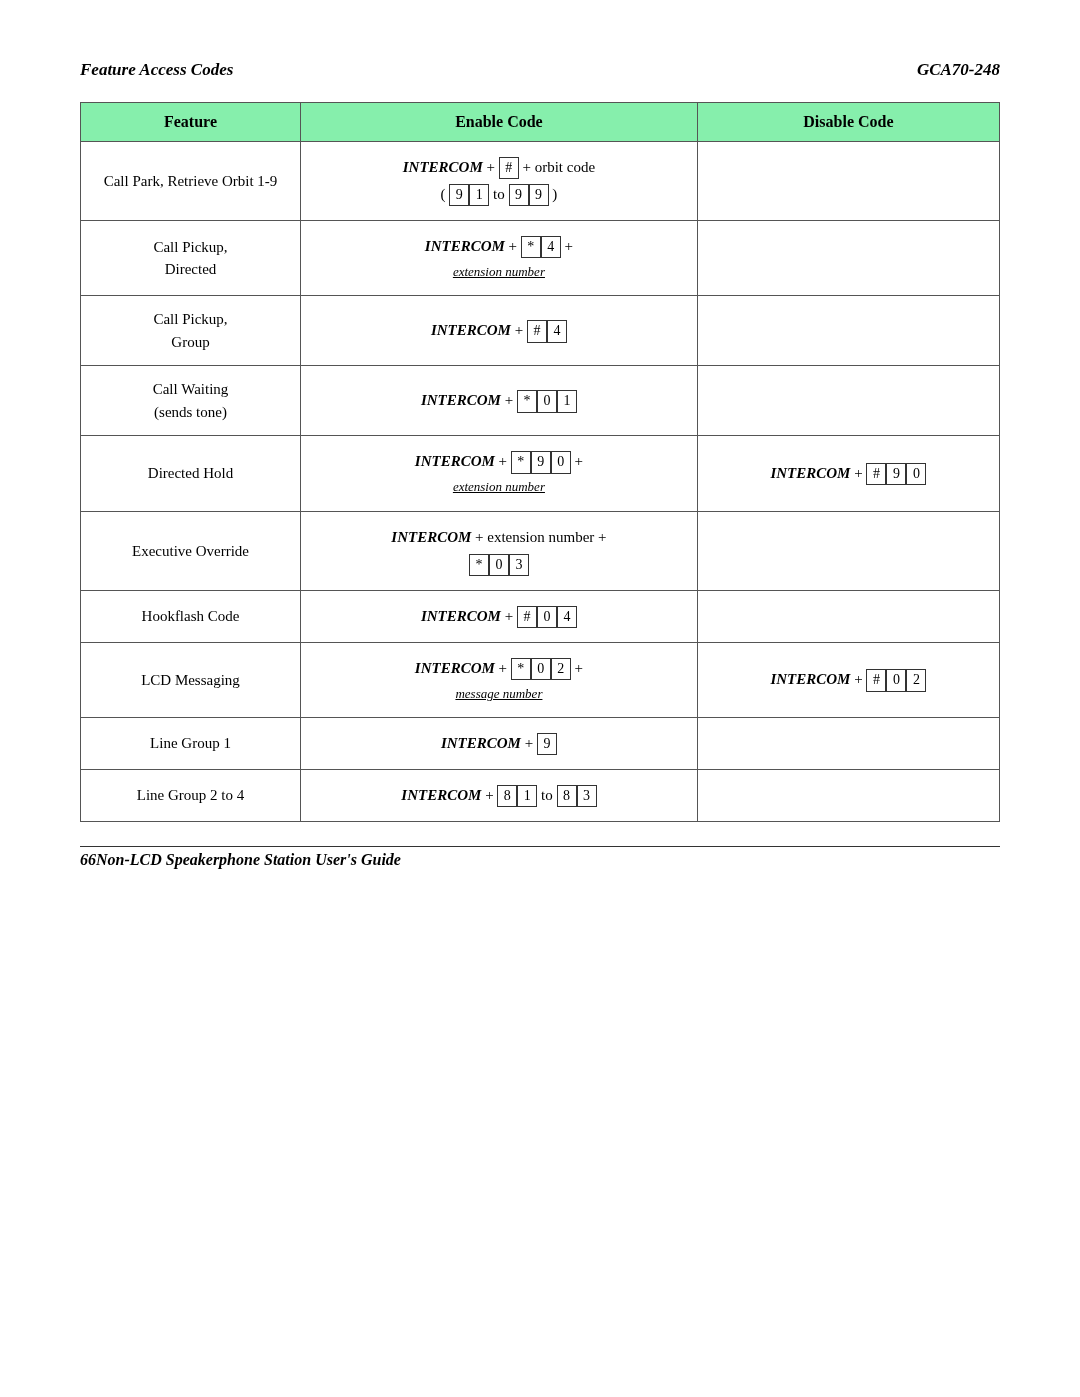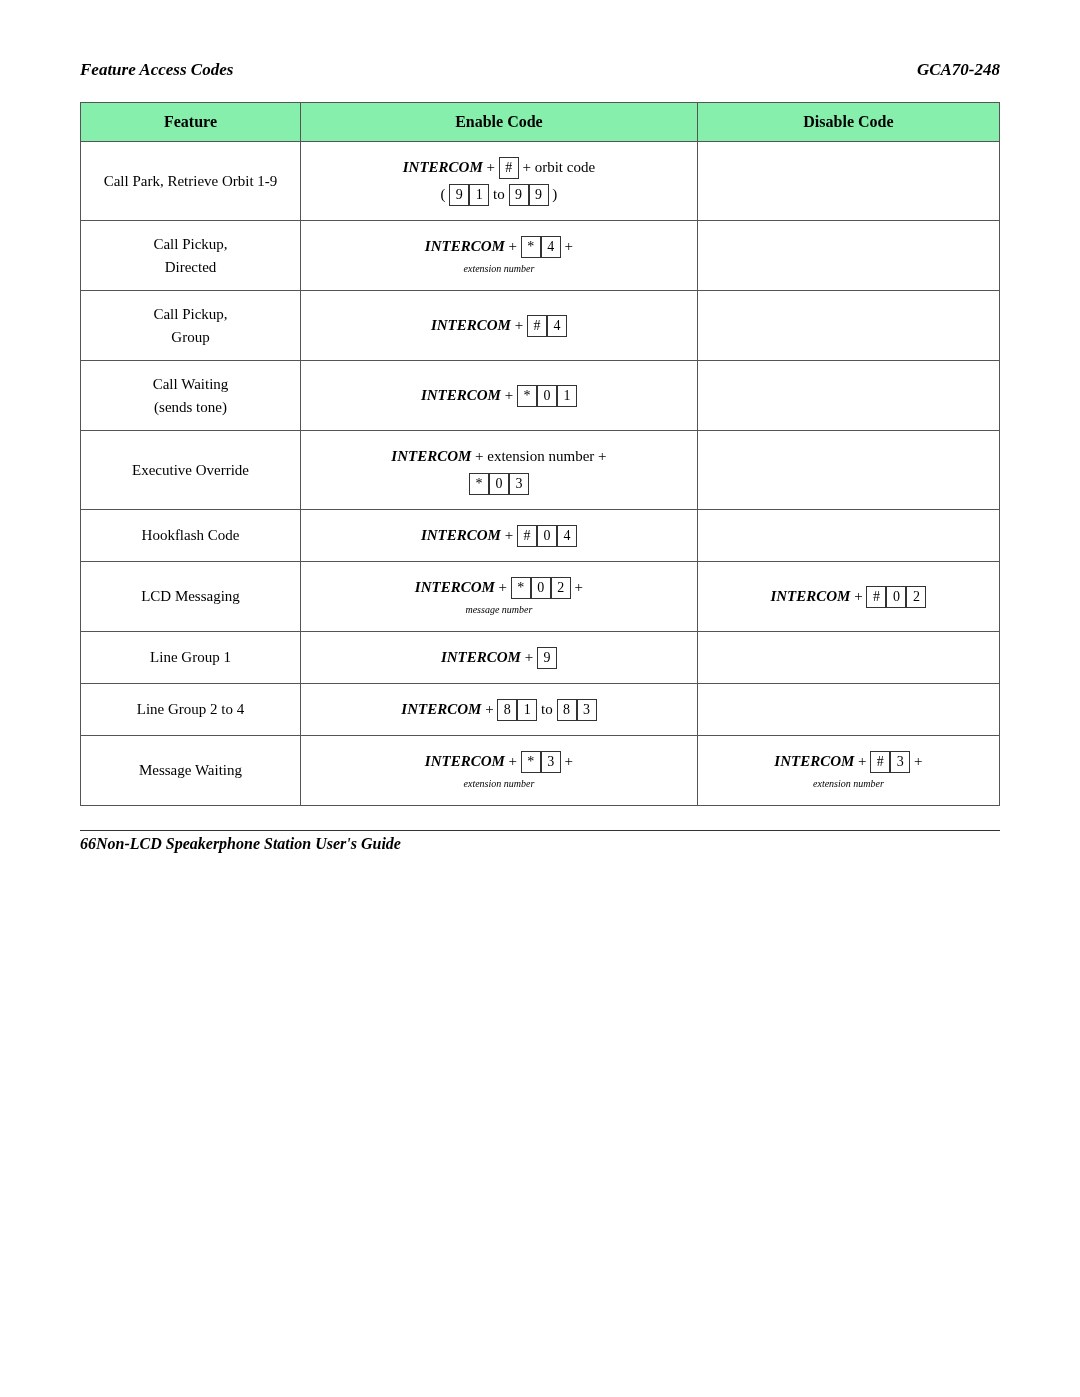--- a/index.html
+++ b/index.html
@@ -80,22 +80,23 @@
       font-family: Times New Roman, Times, serif;
       font-size: 14px;
       font-style: normal;
       font-weight: normal;
       line-height: 1.3;
       background: #fff;
     }
 
     .small-note {
       font-style: italic;
-      font-size: 10px;
+      font-size: 13px;
       display: block;
+      text-decoration: underline;
     }
 
     .page-footer {
       display: flex;
       justify-content: flex-start;
       align-items: baseline;
       margin-top: 24px;
       padding-top: 4px;
       border-top: 1px solid #333;
     }
@@ -155,20 +156,30 @@
     </tr>
 
     <tr>
       <td class="feature-col">Call Waiting<br>(sends tone)</td>
       <td class="code-col">
         <span class="intercom-italic">INTERCOM</span> + <kbd>*</kbd><kbd>0</kbd><kbd>1</kbd>
       </td>
       <td class="code-col"></td>
     </tr>
 
+    <tr>
+      <td class="feature-col">Directed Hold</td>
+      <td class="code-col">
+        <span class="intercom-italic">INTERCOM</span> + <kbd>*</kbd><kbd>9</kbd><kbd>0</kbd> +<br>
+        <span class="small-note">extension number</span>
+      </td>
+      <td class="code-col">
+        <span class="intercom-italic">INTERCOM</span> + <kbd>#</kbd><kbd>9</kbd><kbd>0</kbd>
+      </td>
+    </tr>
 
     <tr>
       <td class="feature-col">Executive Override</td>
       <td class="code-col">
         <span class="intercom-italic">INTERCOM</span> + extension number +<br>
         <kbd>*</kbd><kbd>0</kbd><kbd>3</kbd>
       </td>
       <td class="code-col"></td>
     </tr>
 
@@ -201,31 +212,20 @@
 
     <tr>
       <td class="feature-col">Line Group 2 to 4</td>
       <td class="code-col">
         <span class="intercom-italic">INTERCOM</span> + <kbd>8</kbd><kbd>1</kbd> to <kbd>8</kbd><kbd>3</kbd>
       </td>
       <td class="code-col"></td>
     </tr>
 
 
-    <tr>
-      <td class="feature-col">Message Waiting</td>
-      <td class="code-col">
-        <span class="intercom-italic">INTERCOM</span> + <kbd>*</kbd><kbd>3</kbd> +<br>
-        <span class="small-note">extension number</span>
-      </td>
-      <td class="code-col">
-        <span class="intercom-italic">INTERCOM</span> + <kbd>#</kbd><kbd>3</kbd> +<br>
-        <span class="small-note">extension number</span>
-      </td>
-    </tr>
 
   </tbody>
 </table>
 
 <div class="page-footer">
   <span class="page-num">66</span>
   <span class="footer-title">Non-LCD Speakerphone Station User's Guide</span>
 </div>
 
 </body></html>

